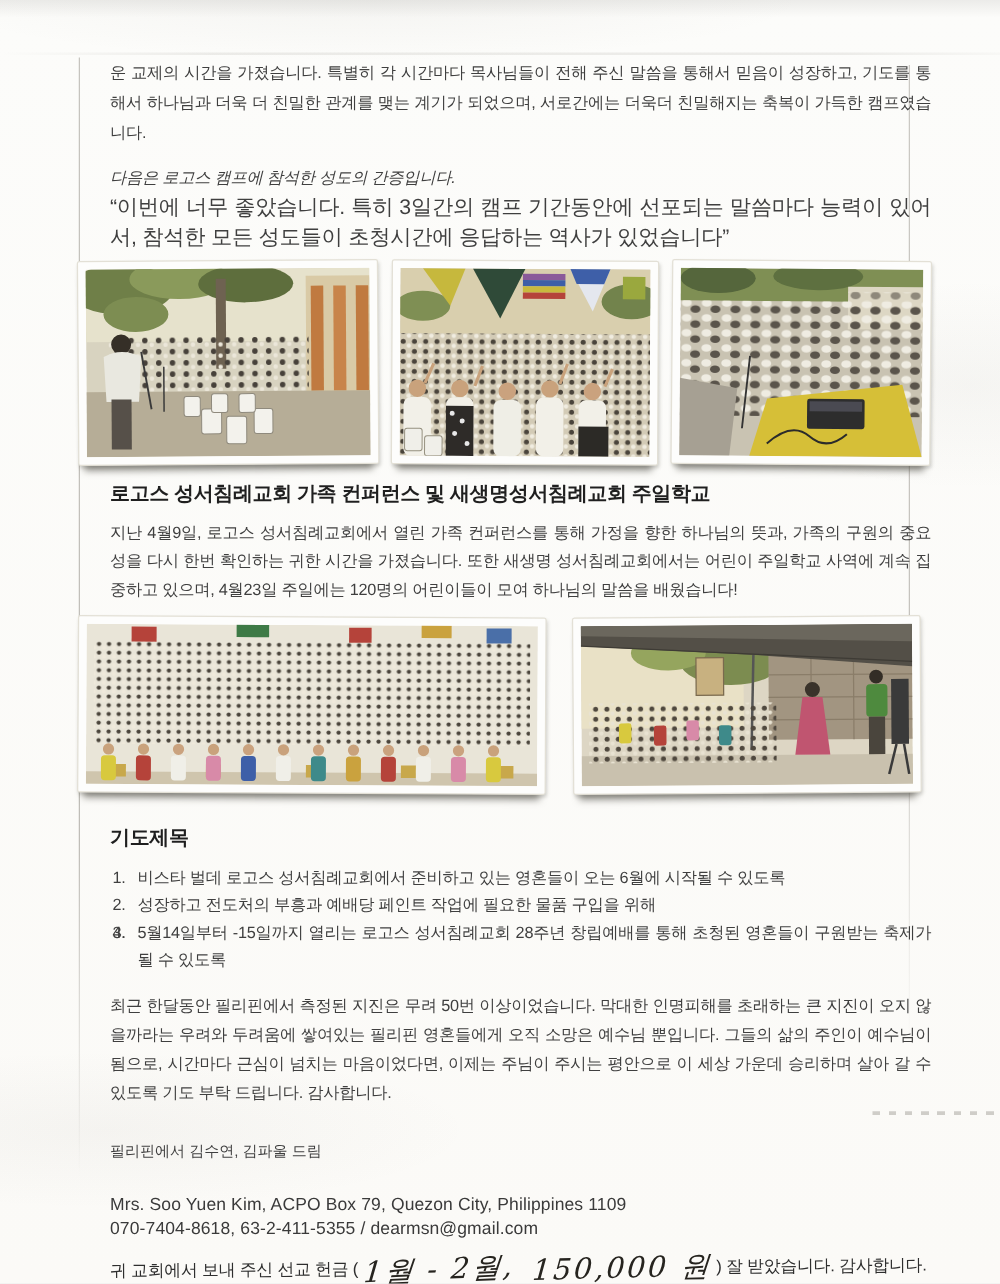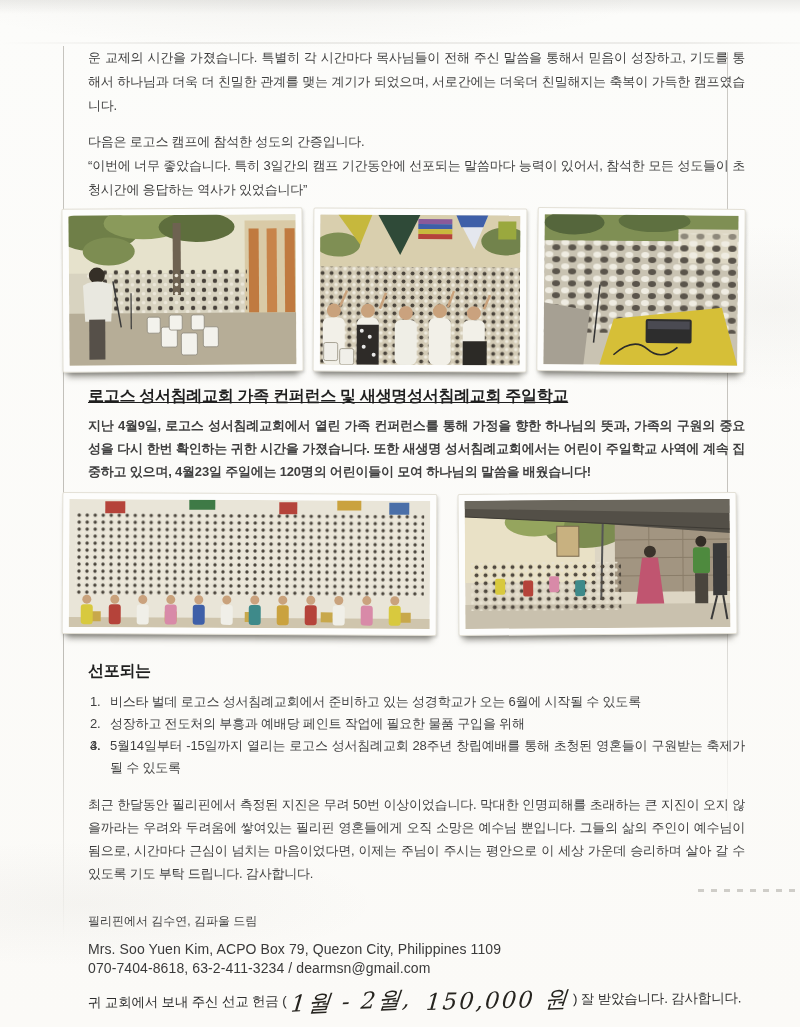--- a/index.html
+++ b/index.html
@@ -26,32 +26,32 @@
   .crease-left{left:63px;top:46px;height:896px;background:linear-gradient(#9a968e,#8e8a82 70%,rgba(140,136,128,0));opacity:.55;}
   .crease-right{left:727px;top:52px;height:782px;background:linear-gradient(#9a968e,#8e8a82 60%,rgba(140,136,128,0));opacity:.5;}
   .top-streak{position:absolute;left:0;top:42px;width:100%;height:2px;
     background:linear-gradient(90deg,transparent,rgba(120,115,105,.12) 20%,rgba(120,115,105,.12) 80%,transparent);}
   .bottom-dashes{position:absolute;left:698px;top:889px;width:100px;height:3px;opacity:.4;
     background:repeating-linear-gradient(90deg,#8d8a82 0 6px,transparent 6px 13px);}
   
   .content{position:absolute;left:88px;top:46px;width:657px;}
   p{margin:0;}
   .body{font-size:13px;line-height:24px;text-align:justify;letter-spacing:-.2px;}
-  .mt1{margin-top:12px;}
-  .quote{font-size:13px;line-height:24px;text-align:justify;letter-spacing:-.2px;}
+  .mt1{margin-top:12px;font-style:italic;}
+  .quote{font-size:17px;line-height:24px;text-align:justify;letter-spacing:-.2px;}
   h2{margin:0;font-size:16px;line-height:20px;color:#1f1f1f;letter-spacing:-.3px;}
-  .conf-title{margin-top:14px;text-decoration:underline;}
-  .conf-body{margin-top:8px;line-height:23px;font-weight:bold;}
+  .conf-title{margin-top:14px;}
+  .conf-body{margin-top:8px;line-height:23px;}
   .prayer-title{margin-top:26px;}
   .prayer-list{margin-top:10px;}
   .prayer-item{position:relative;padding-left:22px;font-size:13px;line-height:22px;text-align:justify;letter-spacing:-.2px;}
   .prayer-item .num{position:absolute;left:2px;top:0;}
   .closing{margin-top:14px;line-height:23px;}
   .signoff{margin-top:27px;font-size:12px;line-height:18px;}
-  .contact{margin-top:10px;font-size:14px;line-height:19px;color:#3a3a3a;letter-spacing:.1px;}
+  .contact{margin-top:24px;font-size:14px;line-height:19px;color:#3a3a3a;letter-spacing:.1px;}
   .contact-2{margin-top:0;}
   .receipt{margin-top:10px;font-size:13.5px;color:#2e2e2e;letter-spacing:-.2px;transform:rotate(-.4deg);transform-origin:left center;white-space:nowrap;}
   .hand{
     font-family:"DejaVu Serif","Liberation Serif",serif;
     font-style:italic;font-size:23px;color:#26241f;letter-spacing:2px;
     display:inline-block;vertical-align:-4px;margin:0 4px;
   }
   .hand-a{transform:rotate(-2deg) skewX(-8deg);}
   .hand-b{transform:rotate(-1deg) skewX(-6deg);margin-left:10px;}
   
@@ -301,42 +301,42 @@
           <rect x="228" y="48" width="17" height="26" rx="3" fill="#4e8a3e"></rect>
           <rect x="230" y="74" width="13" height="30" fill="#4a453d"></rect>
           <rect x="248" y="44" width="14" height="52" fill="#3a3a3a"></rect>
           <line x1="252" y1="96" x2="246" y2="120" stroke="#3a3a3a" stroke-width="2"></line>
           <line x1="258" y1="96" x2="262" y2="120" stroke="#3a3a3a" stroke-width="2"></line>
         </svg>
       </figure>
 
     </div>
 
-    <h2 class="prayer-title">선포되는</h2>
+    <h2 class="prayer-title">기도제목</h2>
 
     <div class="prayer-list">
       <div class="prayer-item">
-        <span class="num">1.</span><span>비스타 벌데 로고스 성서침례교회에서 준비하고 있는 성경학교가 오는 6월에 시작될 수 있도록</span>
+        <span class="num">1.</span><span>비스타 벌데 로고스 성서침례교회에서 준비하고 있는 영혼들이 오는 6월에 시작될 수 있도록</span>
       </div>
       <div class="prayer-item">
         <span class="num">2.</span><span>성장하고 전도처의 부흥과 예배당 페인트 작업에 필요한 물품 구입을 위해</span>
       </div>
       <div class="prayer-item">
         <span class="num">3.</span>
       </div>
       <div class="prayer-item">
         <span class="num">4.</span><span>5월14일부터 -15일까지 열리는 로고스 성서침례교회 28주년 창립예배를 통해 초청된 영혼들이 구원받는 축제가 될 수 있도록</span>
       </div>
     </div>
 
     <p class="body closing">최근 한달동안 필리핀에서 측정된 지진은 무려 50번 이상이었습니다.  막대한 인명피해를 초래하는 큰 지진이 오지 않을까라는 우려와 두려움에 쌓여있는 필리핀 영혼들에게 오직 소망은 예수님 뿐입니다.  그들의 삶의 주인이 예수님이 됨으로, 시간마다 근심이 넘치는 마음이었다면, 이제는 주님이 주시는 평안으로 이 세상 가운데 승리하며 살아 갈 수 있도록 기도 부탁 드립니다. 감사합니다.</p>
 
     <p class="signoff">필리핀에서 김수연, 김파울 드림</p>
 
     <p class="contact">Mrs. Soo Yuen Kim, ACPO Box 79, Quezon City, Philippines 1109</p>
-    <p class="contact contact-2">070-7404-8618, 63-2-411-3234 / dearmsn@gmail.com</p>
+    <p class="contact contact-2">070-7404-8618, 63-2-411-5355 / dearmsn@gmail.com</p>
 
     <p class="receipt">
       <span>귀 교회에서 보내 주신 선교 헌금 (</span><span class="hand hand-a">1월 - 2월,</span><span class="hand hand-b">150,000 원</span><span>) 잘 받았습니다. 감사합니다.</span>
     </p>
 
   </div>
 </div>
 
 </body></html>

